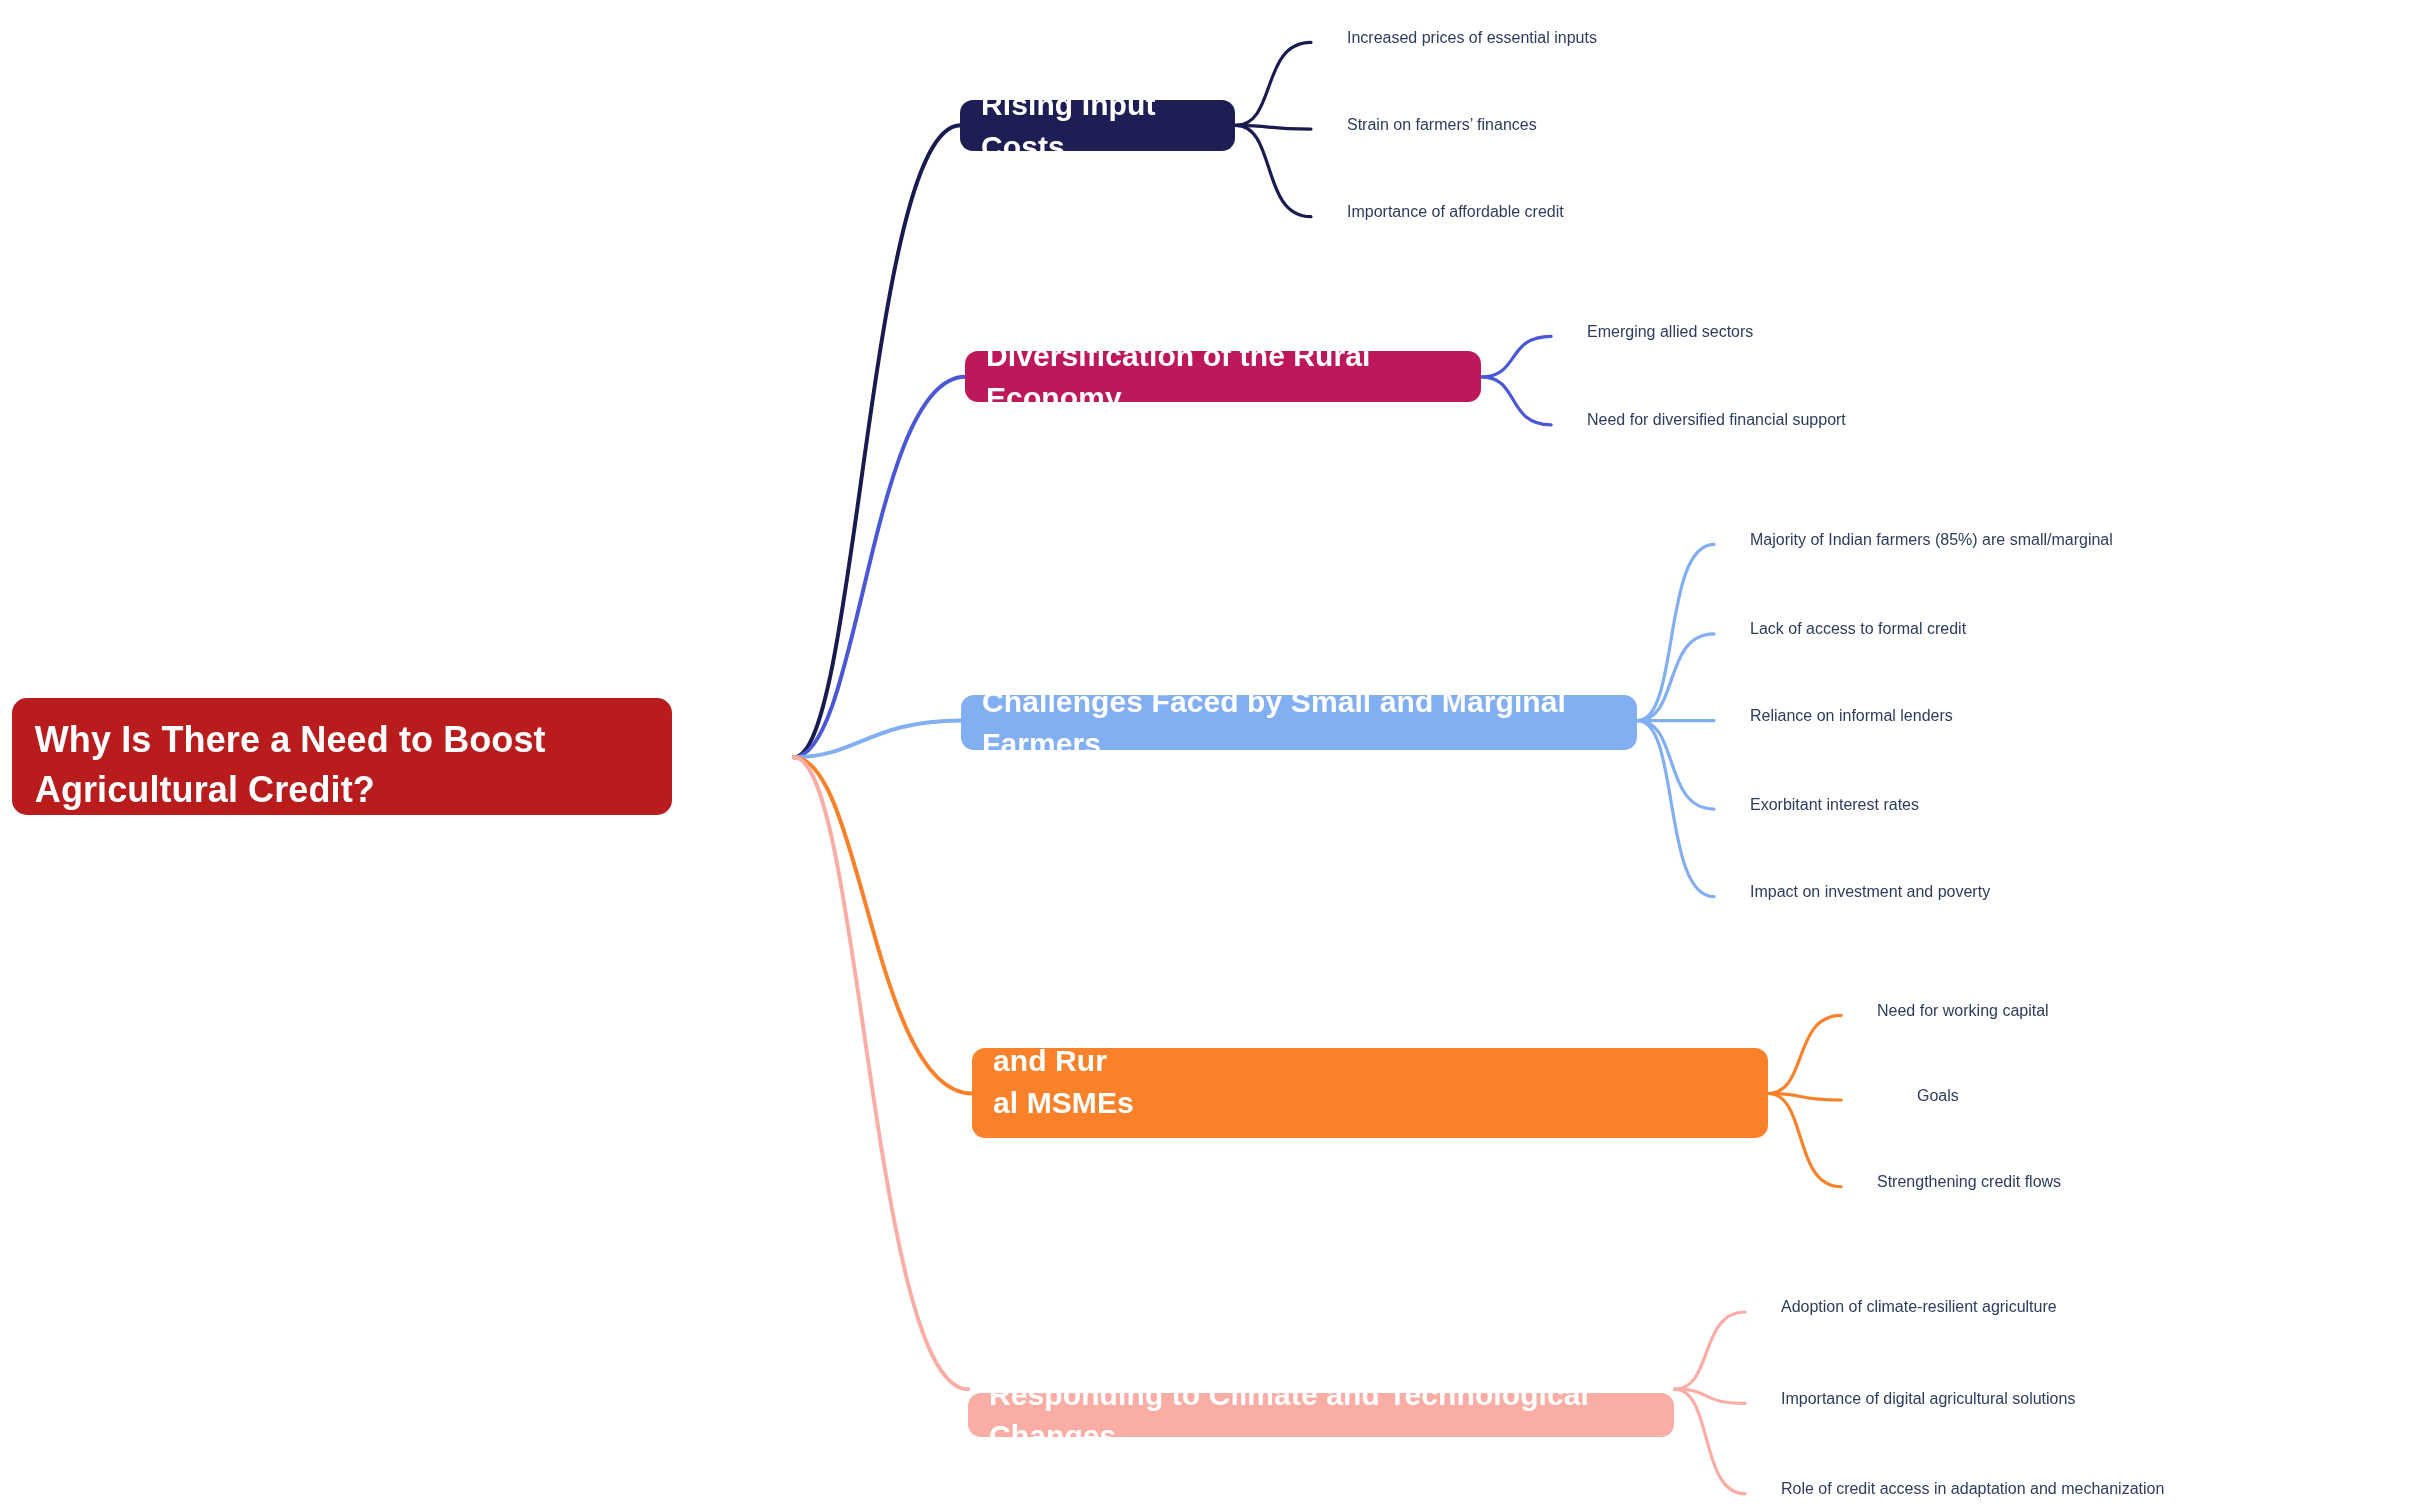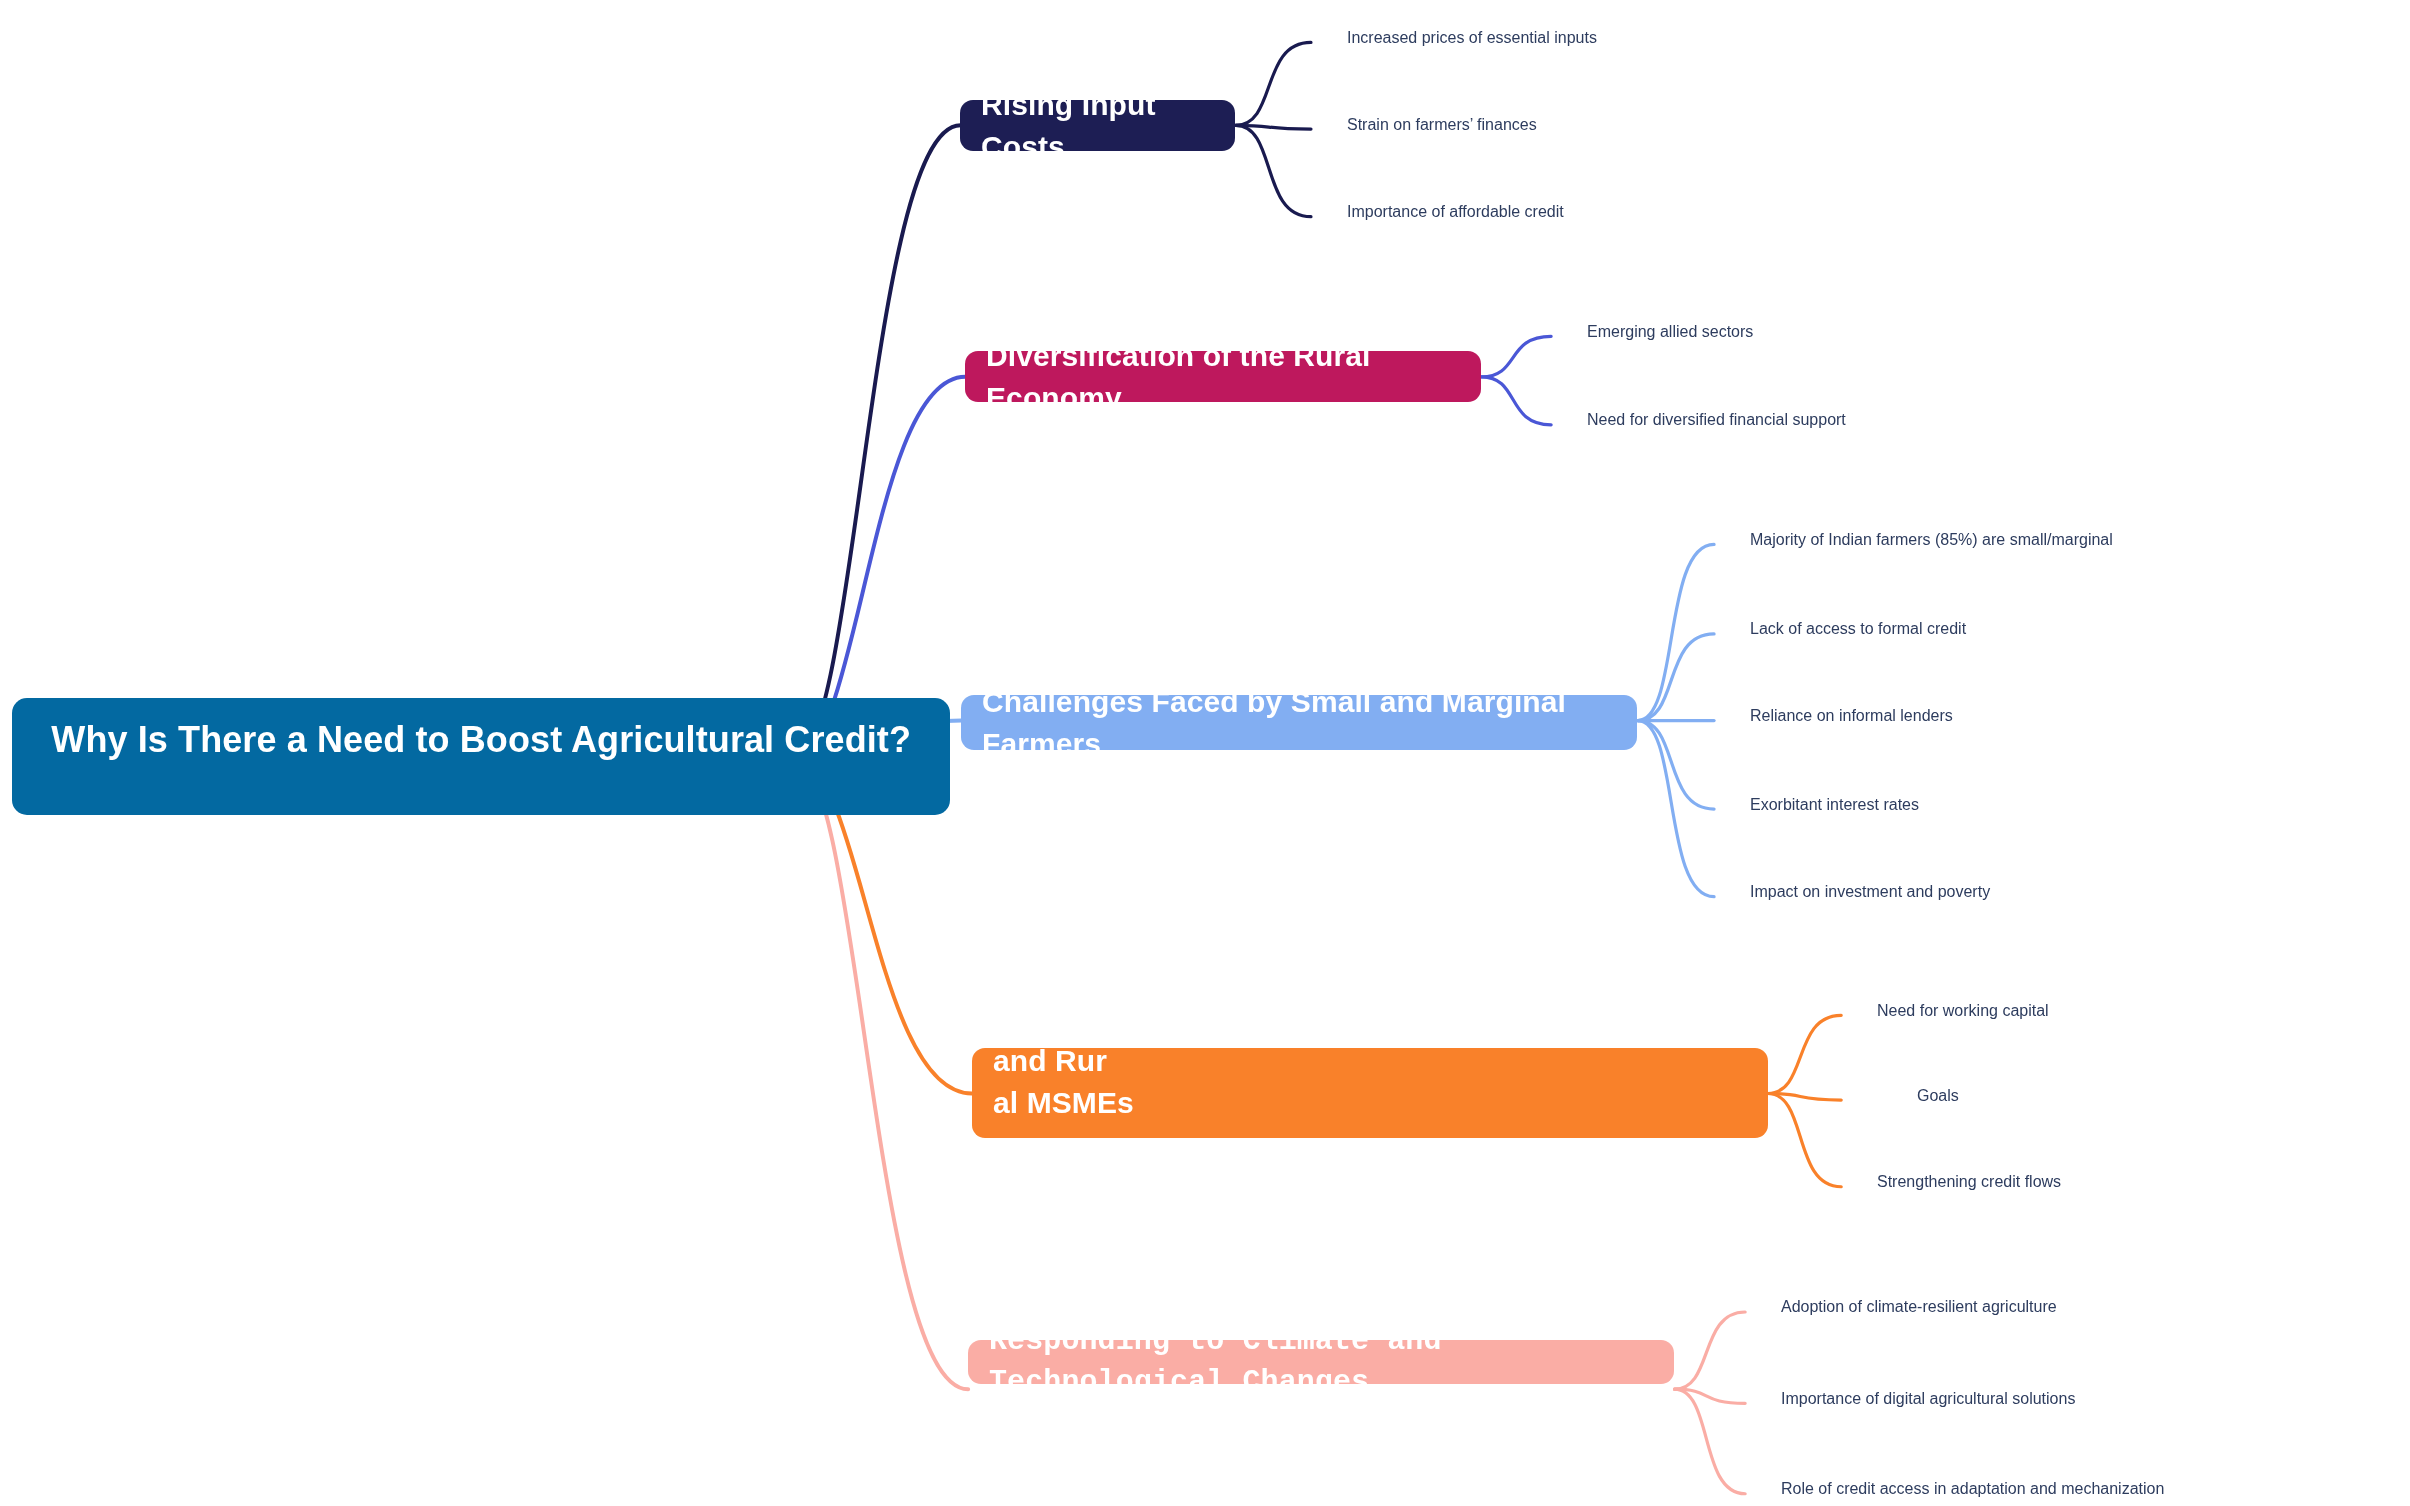--- a/index.html
+++ b/index.html
@@ -82,21 +82,21 @@
       <path d="M 843 804 C 914.82 804, 928.05 1161, 1032 1161" stroke="#f9812a" stroke-width="4.2" fill="none" stroke-linecap="round"></path>
       <path d="M 1877 1161 C 1919.9 1161, 1903 1078, 1955 1078" stroke="#f9812a" stroke-width="3.4" fill="none" stroke-linecap="round"></path>
       <path d="M 1877 1161 C 1919.9 1161, 1903 1168, 1955 1168" stroke="#f9812a" stroke-width="3.4" fill="none" stroke-linecap="round"></path>
       <path d="M 1877 1161 C 1919.9 1161, 1903 1260, 1955 1260" stroke="#f9812a" stroke-width="3.4" fill="none" stroke-linecap="round"></path>
       <path d="M 843 804 C 913.3 804, 926.25 1475, 1028 1475" stroke="#faada5" stroke-width="4.2" fill="none" stroke-linecap="round"></path>
       <path d="M 1778 1475 C 1819.25 1475, 1804 1393, 1853 1393" stroke="#faada5" stroke-width="3.4" fill="none" stroke-linecap="round"></path>
       <path d="M 1778 1475 C 1819.25 1475, 1804 1490, 1853 1490" stroke="#faada5" stroke-width="3.4" fill="none" stroke-linecap="round"></path>
       <path d="M 1778 1475 C 1819.25 1475, 1804 1586, 1853 1586" stroke="#faada5" stroke-width="3.4" fill="none" stroke-linecap="round"></path>
     </svg>
   <div id="node-layer">
-      <div class="node root" style="left: 12.2px; top: 698px; width: 938px; height: 117px; background: #0369a1; color: rgb(255, 255, 255); justify-content: center;">
+      <div class="node root" style="left: 12.2px; top: 698px; width: 660px; height: 117px; background: #b91c1c; color: rgb(255, 255, 255);">
         <span>Why Is There a Need to Boost Agricultural Credit?</span>
       </div>
       <div class="node branch" style="left: 960px; top: 100px; width: 275px; height: 51px; background: rgb(29, 30, 84);">
         <span>Rising Input Costs</span>
       </div>
       <div class="leaf" style="left: 1347px; top: 30px; color: rgb(45, 60, 94);">Increased prices of essential inputs</div>
       <div class="leaf" style="left: 1347px; top: 117px; color: rgb(45, 60, 94);">Strain on farmers’ finances</div>
       <div class="leaf" style="left: 1347px; top: 204px; color: rgb(45, 60, 94);">Importance of affordable credit</div>
       <div class="node branch" style="left: 965px; top: 351px; width: 516px; height: 51px; background: #be185d;">
         <span>Diversification of the Rural Economy</span>
@@ -110,21 +110,21 @@
       <div class="leaf" style="left: 1750px; top: 621px; color: rgb(45, 60, 94);">Lack of access to formal credit</div>
       <div class="leaf" style="left: 1750px; top: 708px; color: rgb(45, 60, 94);">Reliance on informal lenders</div>
       <div class="leaf" style="left: 1750px; top: 797px; color: rgb(45, 60, 94);">Exorbitant interest rates</div>
       <div class="leaf" style="left: 1750px; top: 884px; color: rgb(45, 60, 94);">Impact on investment and poverty</div>
       <div class="node branch two-line" style="left: 972px; top: 1048px; width: 796px; height: 90px; background: rgb(249, 129, 42);">
         <span>Supporting Farmer Producer Organizations (FPOs) and Rur<br>al MSMEs</span>
       </div>
       <div class="leaf" style="left: 1877px; top: 1003px; color: rgb(45, 60, 94);">Need for working capital</div>
       <div class="leaf" style="left: 1877px; top: 1088px; color: rgb(45, 60, 94); margin-left: 40px;">Goals</div>
       <div class="leaf" style="left: 1877px; top: 1174px; color: rgb(45, 60, 94); text-align: right;">Strengthening credit flows</div>
-      <div class="node branch" style="left: 968px; top: 1340px; width: 706px; height: 44px; background: rgb(250, 173, 165); font-family: Liberation Mono, monospace;">
+      <div class="node branch" style="left: 968px; top: 1393px; width: 706px; height: 44px; background: rgb(250, 173, 165);">
         <span>Responding to Climate and Technological Changes</span>
       </div>
       <div class="leaf" style="left: 1781px; top: 1299px; color: rgb(45, 60, 94);">Adoption of climate-resilient agriculture</div>
       <div class="leaf" style="left: 1781px; top: 1391px; color: rgb(45, 60, 94);">Importance of digital agricultural solutions</div>
       <div class="leaf" style="left: 1781px; top: 1481px; color: rgb(45, 60, 94);">Role of credit access in adaptation and mechanization</div>
     </div>
 </div>
 
 
 </body></html>

